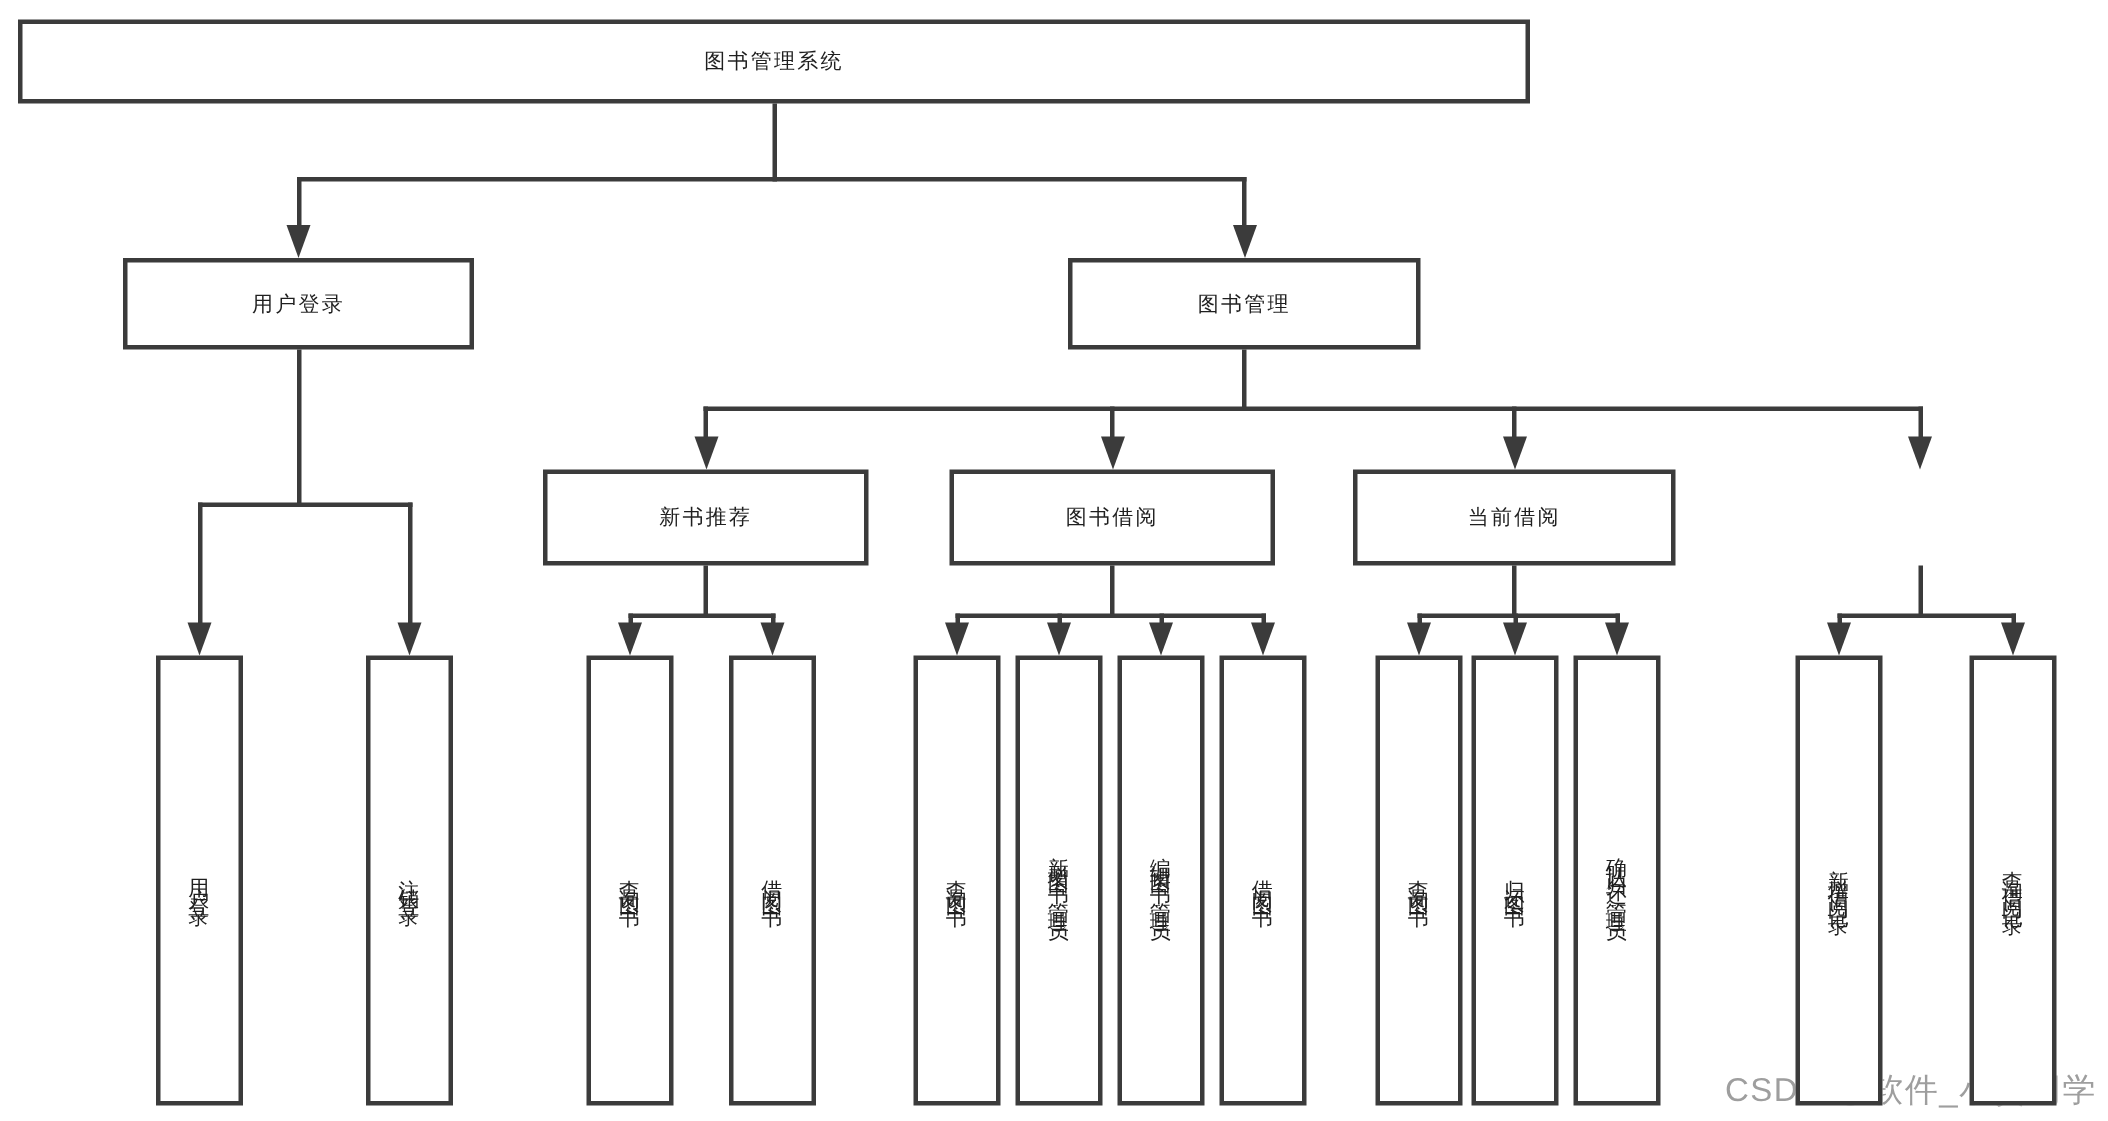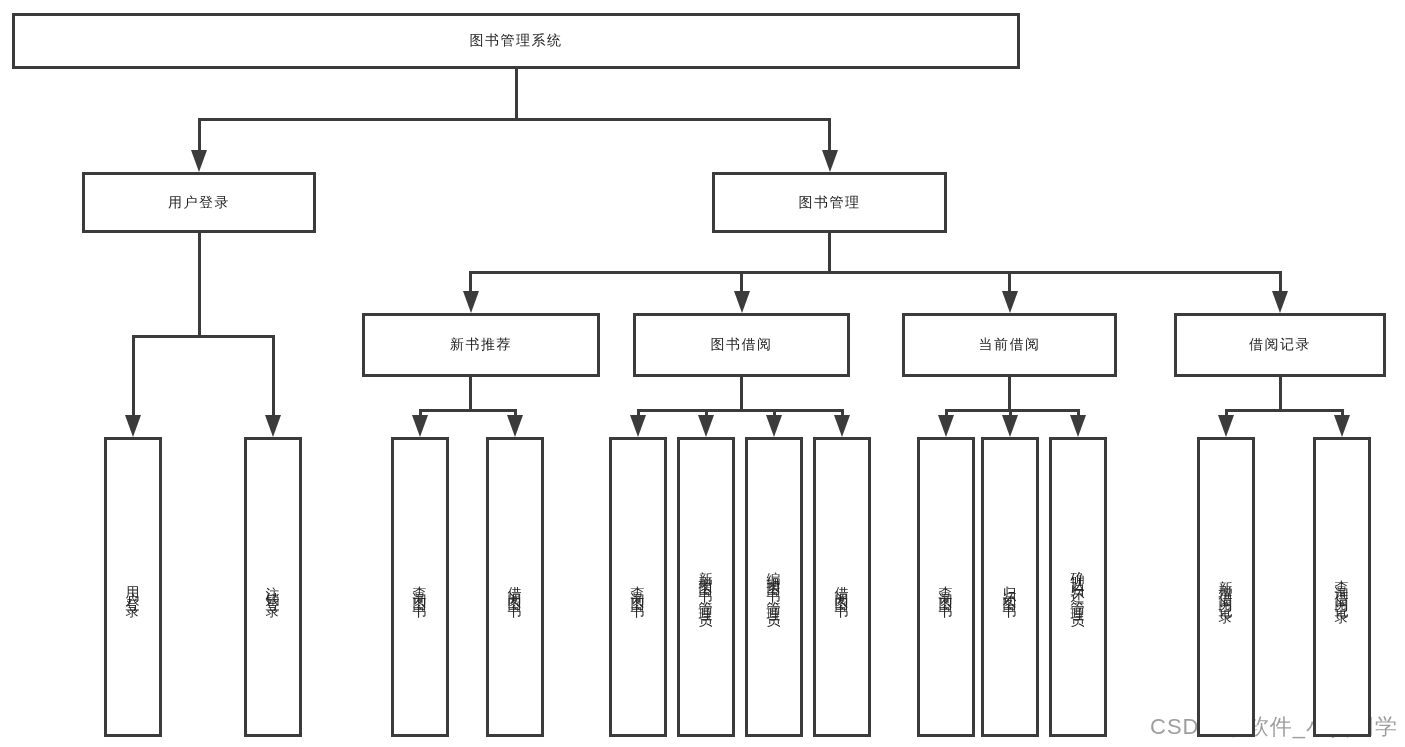--- a/index.html
+++ b/index.html
@@ -74,31 +74,28 @@
     </div>
     <div class="node horizontal" style="left: 712px; top: 172px; width: 235px; height: 61px;">
       <span class="node-label">图书管理</span>
     </div>
     <div class="node vertical" style="left: 104px; top: 437px; width: 58px; height: 300px;">
       <span class="node-label">用户登录</span>
     </div>
     <div class="node vertical" style="left: 244px; top: 437px; width: 58px; height: 300px;">
       <span class="node-label">注销登录</span>
     </div>
-    <div class="node horizontal" style="left: 362px; top: 313px; width: 238px; height: 64px; text-align: center;">
+    <div class="node horizontal" style="left: 362px; top: 313px; width: 217px; height: 64px; text-align: center;">
       <span class="node-label">新书推荐</span>
     </div>
     <div class="node horizontal" style="left: 633px; top: 313px; width: 217px; height: 64px;">
       <span class="node-label">图书借阅</span>
     </div>
     <div class="node horizontal" style="left: 902px; top: 313px; width: 215px; height: 64px; font-family: Liberation Mono, monospace;">
       <span class="node-label">当前借阅</span>
-    </div>
-    <div class="node horizontal" style="left: 1174px; top: 313px; width: 212px; height: 64px;">
-      <span class="node-label">借阅记录</span>
     </div>
     <div class="node vertical" style="left: 391px; top: 437px; width: 58px; height: 300px;">
       <span class="node-label">查询图书</span>
     </div>
     <div class="node vertical" style="left: 486px; top: 437px; width: 58px; height: 300px;">
       <span class="node-label">借阅图书</span>
     </div>
     <div class="node vertical" style="left: 609px; top: 437px; width: 58px; height: 300px;">
       <span class="node-label">查询图书</span>
     </div>

